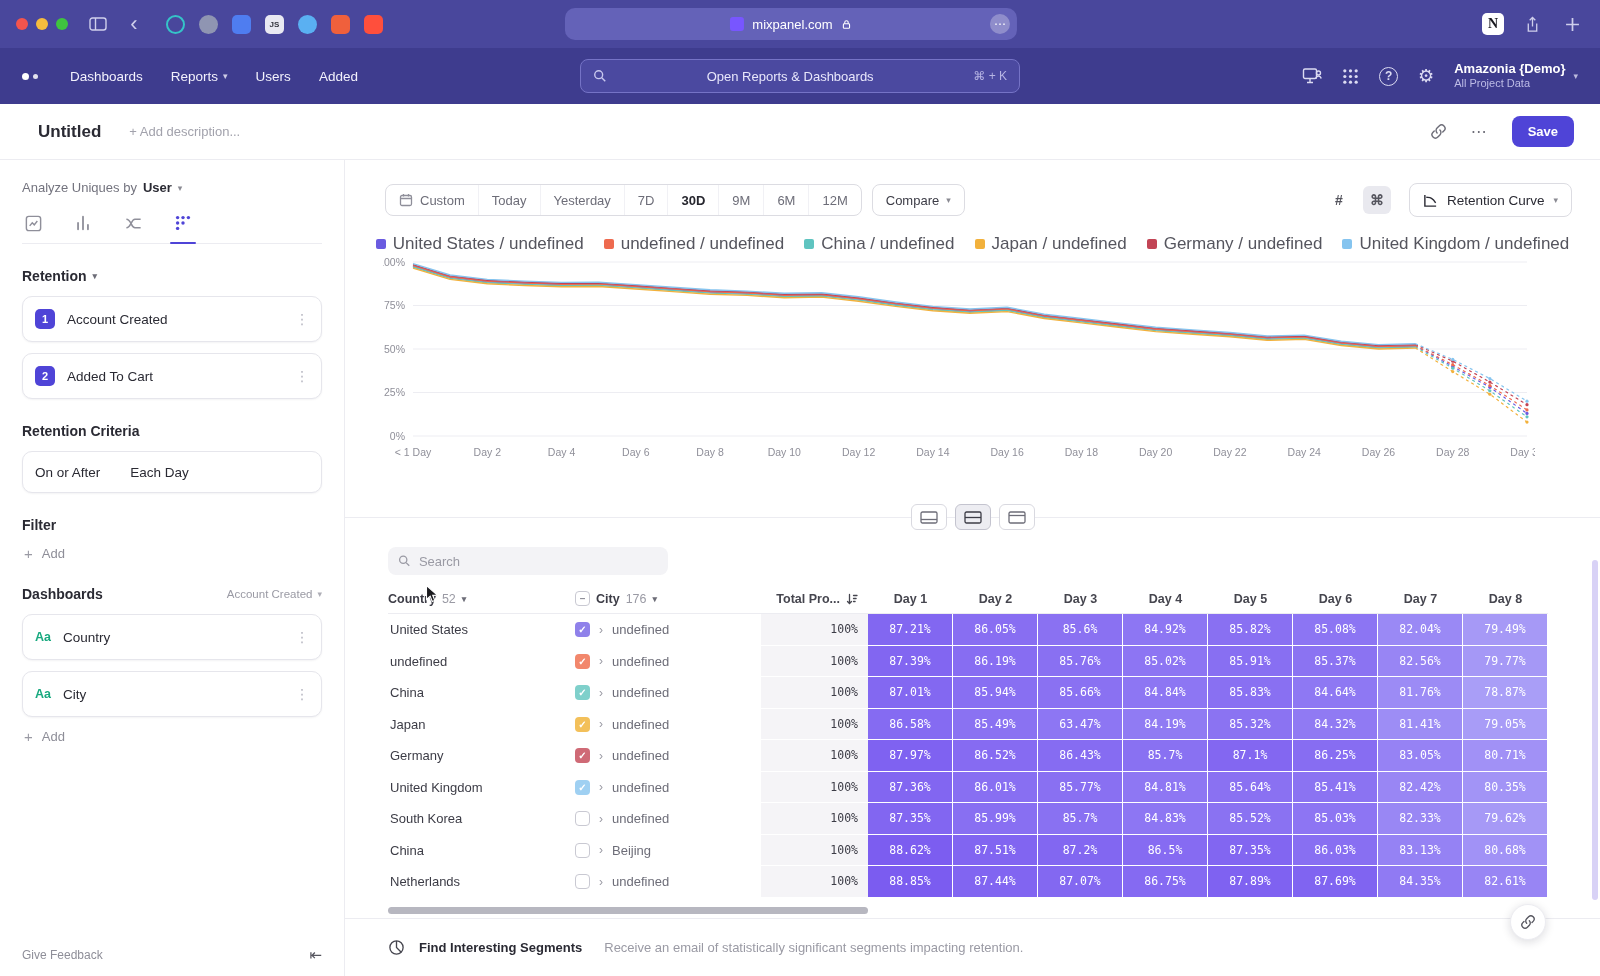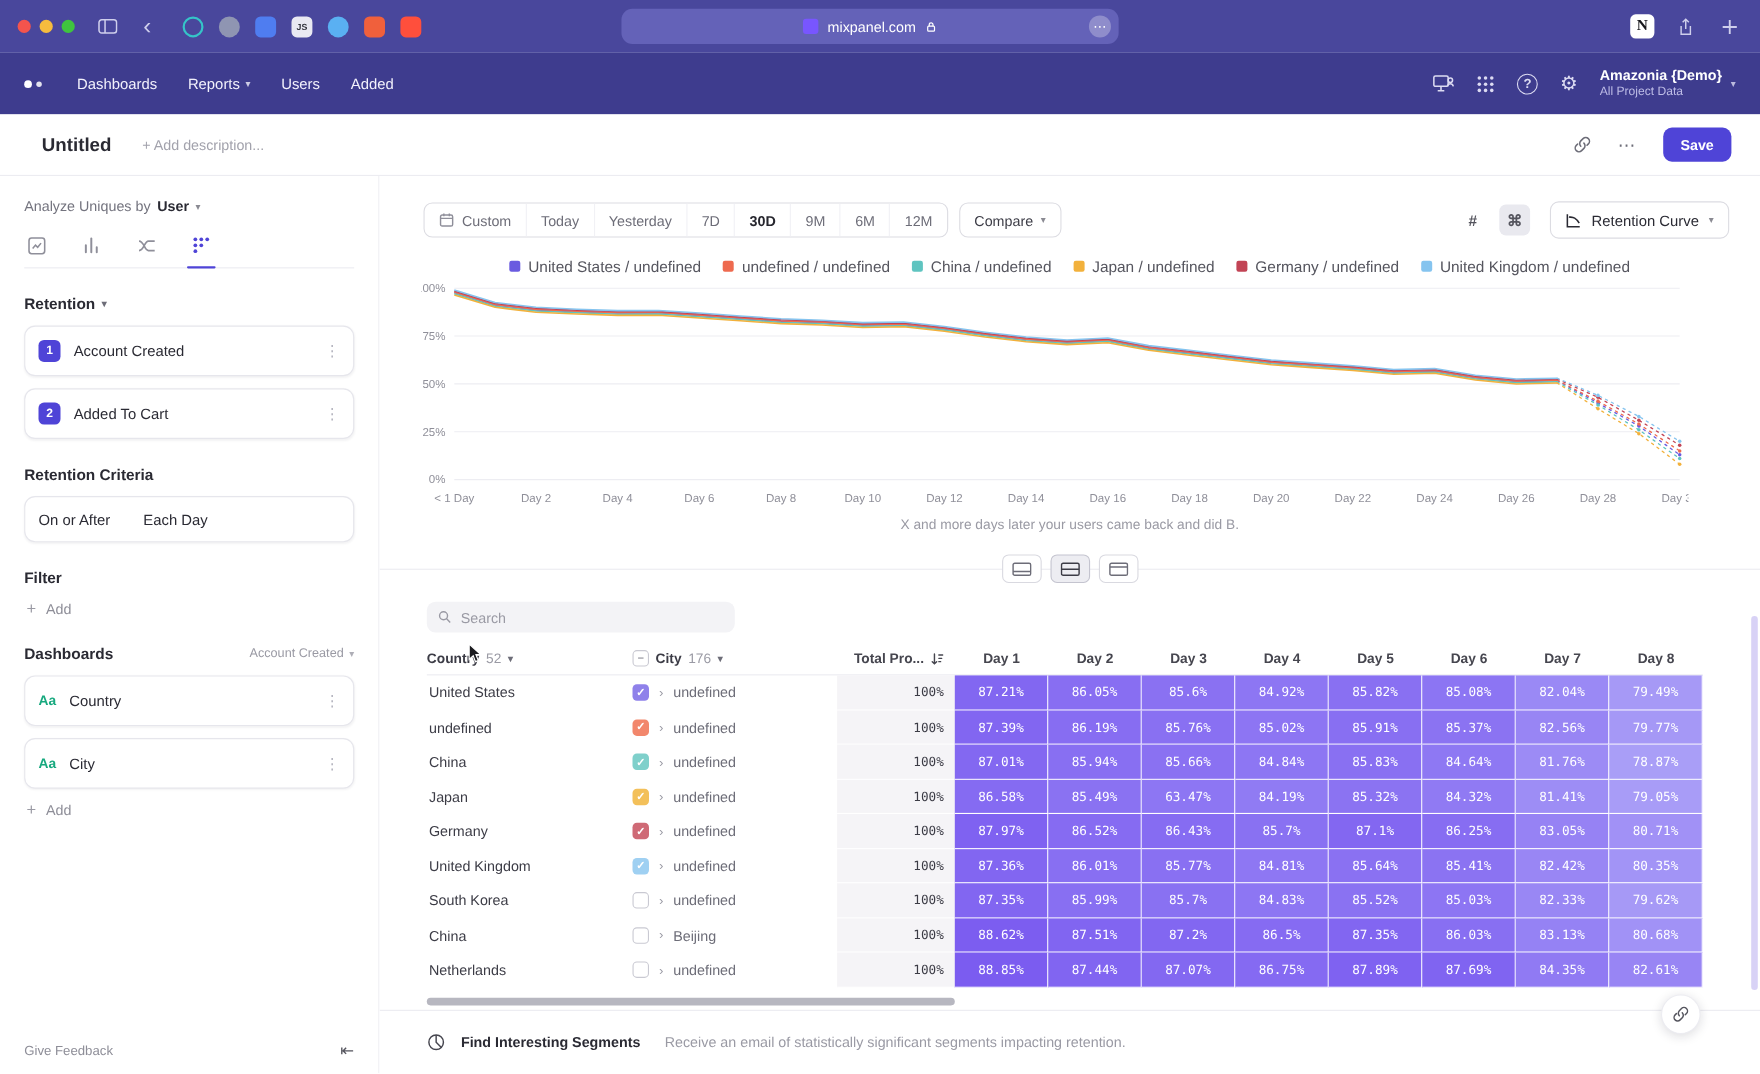--- a/index.html
+++ b/index.html
@@ -82,21 +82,21 @@
   .toolbar{position:absolute;top:24px;left:40px;display:flex;gap:10px;align-items:center}
   .seg{display:flex;border:1px solid #dcdce2;border-radius:8px;background:#fff;height:32px;overflow:hidden}
   .seg-item{display:flex;align-items:center;padding:0 13px;font-size:13px;color:#6d6d78;gap:7px;border-left:1px solid #f1f1f5}
   .seg-item:first-child{border-left:none}
   .seg-item.active{color:#26262e;font-weight:700}
   .compare-btn{border:1px solid #dcdce2;border-radius:8px;height:32px;display:flex;align-items:center;padding:0 13px;font-size:13px;color:#3c3c46;gap:7px;background:#fff}
   .chart-controls{position:absolute;top:23px;right:28px;display:flex;align-items:center;gap:10px}
   .icon-btn{width:28px;height:28px;border-radius:6px;display:flex;align-items:center;justify-content:center;color:#55555e;font-size:14px;font-weight:600}
   .icon-btn.active{background:#e9e9ef}
   .chart-type{border:1px solid #dcdce2;border-radius:8px;height:34px;display:flex;align-items:center;gap:9px;padding:0 13px;font-size:13.5px;font-weight:500;color:#2a2a33;background:#fff;margin-left:8px}
-  .legend{position:absolute;top:74px;left:0;right:0;display:flex;justify-content:center;gap:20px;font-size:14px;color:#55555e}
+  .legend{position:absolute;top:74px;left:0;right:0;display:flex;justify-content:center;gap:20px;font-size:17px;color:#55555e}
   .legend-item{display:flex;align-items:center}
   .legend .sw{width:10px;height:10px;border-radius:2px;margin-right:7px;display:inline-block}
   #chart{position:absolute;top:92px;left:38px}
   .caption{position:absolute;top:310px;left:0;right:0;text-align:center;font-size:12.5px;color:#9a9aa4}
   .view-divider{position:absolute;top:357px;left:0;right:0;border-top:1px solid #ececf1}
   .view-toggles{position:absolute;top:344px;left:50%;transform:translateX(-50%);display:flex;gap:8px}
   .vt{width:36px;height:26px;border:1px solid #d9d9e0;border-radius:6px;background:#fff;display:flex;align-items:center;justify-content:center;color:#6d6d78}
   .vt.active{background:#ededf2;border-color:#c4c4cf;color:#3c3c46}
   .search-box{position:absolute;top:387px;left:43px;width:280px;height:28px;background:#f3f3f6;border-radius:8px;display:flex;align-items:center;padding:0 10px;gap:8px}
   .search-box input{border:none;outline:none;background:transparent;font-size:13px;color:#3c3c46;font-family:inherit;width:100%}
@@ -194,20 +194,28 @@
           <span>Reports</span>
           <span class="mini-chev">▾</span>
         </div>
         <div class="nav-item">
           <span>Users</span>
         </div>
         <div class="nav-item">
           <span>Added</span>
         </div>
       </div>
+    <div class="nav-search">
+      <svg width="14" height="14" viewBox="0 0 16 16" fill="none" stroke="#c9c8ee" stroke-width="1.6">
+          <circle cx="6.5" cy="6.5" r="4.5"></circle>
+          <path d="m10 10 4 4"></path>
+        </svg>
+      <span class="ph">Open Reports &amp; Dashboards</span>
+      <span class="kbd">⌘ + K</span>
+    </div>
     <div class="nav-right">
       <span>
         <svg width="20" height="18" viewBox="0 0 20 18" fill="none" stroke="#dcdbf2" stroke-width="1.4">
             <rect x="1.5" y="2" width="13" height="9.5" rx="1.5"></rect>
             <path d="M5 15.5h6M8 11.5v4"></path>
             <circle cx="16.5" cy="6" r="2"></circle>
             <path d="M13.8 11.5c.4-1.6 1.5-2.4 2.7-2.4s2.3.8 2.7 2.4"></path>
           </svg>
       </span>
       <span>
@@ -474,21 +482,20 @@
           <circle cx="1069.7333333333333" cy="109.18" r="1.6" fill="#c24455"></circle>
           <circle cx="1106.8666666666666" cy="130.06" r="1.6" fill="#c24455"></circle>
           <circle cx="1144" cy="152.68" r="1.6" fill="#c24455"></circle>
           <polyline points="30.0,11.7 67.1,23.0 104.3,27.4 141.4,29.1 178.5,30.4 215.7,30.2 252.8,32.6 289.9,35.2 327.1,37.8 364.2,39.1 401.3,41.3 438.5,40.8 475.6,44.8 512.7,50.0 549.9,54.4 587.0,57.0 624.1,55.2 661.3,62.2 698.4,66.5 735.5,70.9 772.7,75.3 809.8,77.9 846.9,80.5 884.1,84.0 921.2,83.1 958.3,89.2 995.5,92.6 1032.6,91.8" fill="none" stroke="#85c4ef" stroke-width="1.4" stroke-linejoin="round"></polyline>
           <polyline points="1032.6,91.8 1069.7,107.4 1106.9,126.6 1144.0,149.2" fill="none" stroke="#85c4ef" stroke-width="1.2" stroke-dasharray="2 4" stroke-linecap="round"></polyline>
           <circle cx="1069.7333333333333" cy="107.44" r="1.6" fill="#85c4ef"></circle>
           <circle cx="1106.8666666666666" cy="126.58" r="1.6" fill="#85c4ef"></circle>
           <circle cx="1144" cy="149.2" r="1.6" fill="#85c4ef"></circle>
         </svg>
       </div>
-    <div class="caption">X and more days later your users came back and did B.</div>
 
     <div class="view-divider"></div>
     <div class="view-toggles">
       <span class="vt">
         <svg width="18" height="13" viewBox="0 0 18 13" fill="none" stroke="currentColor" stroke-width="1.3">
             <rect x="1" y="1" width="16" height="11" rx="1.5"></rect>
             <path d="M1 8.5h16"></path>
           </svg>
       </span>
       <span class="vt active">

